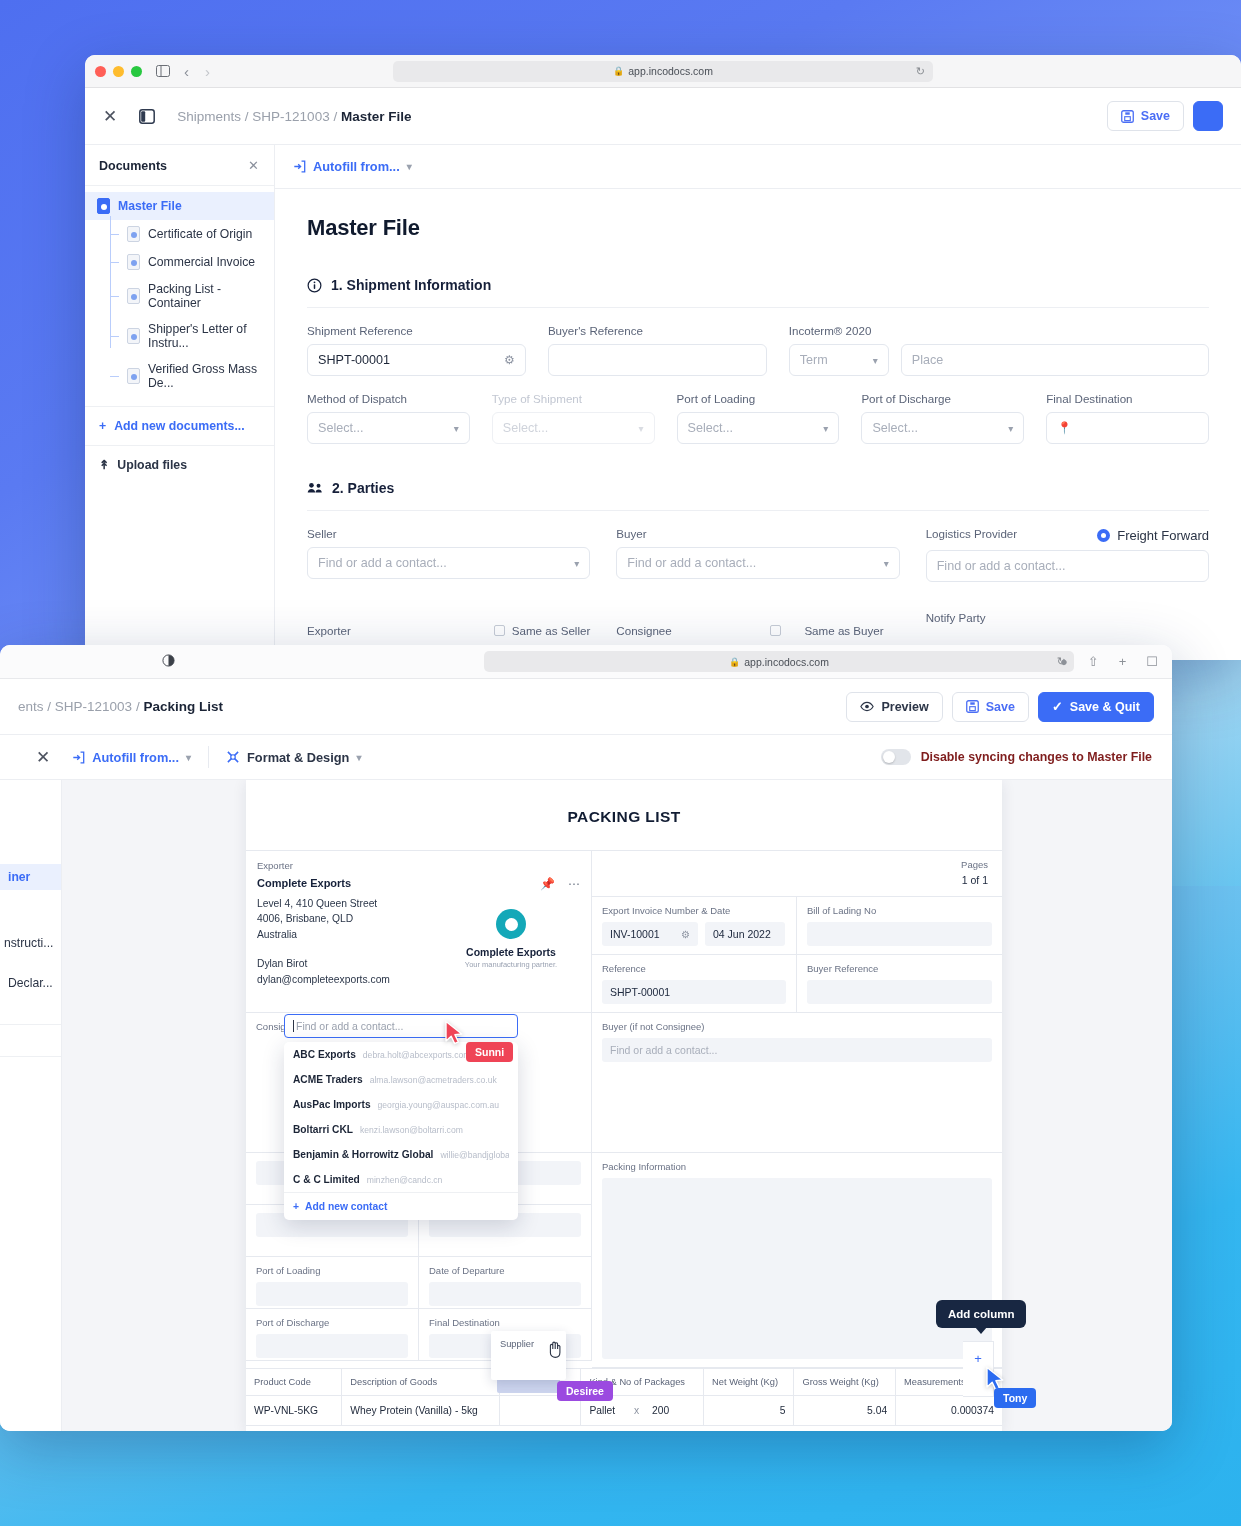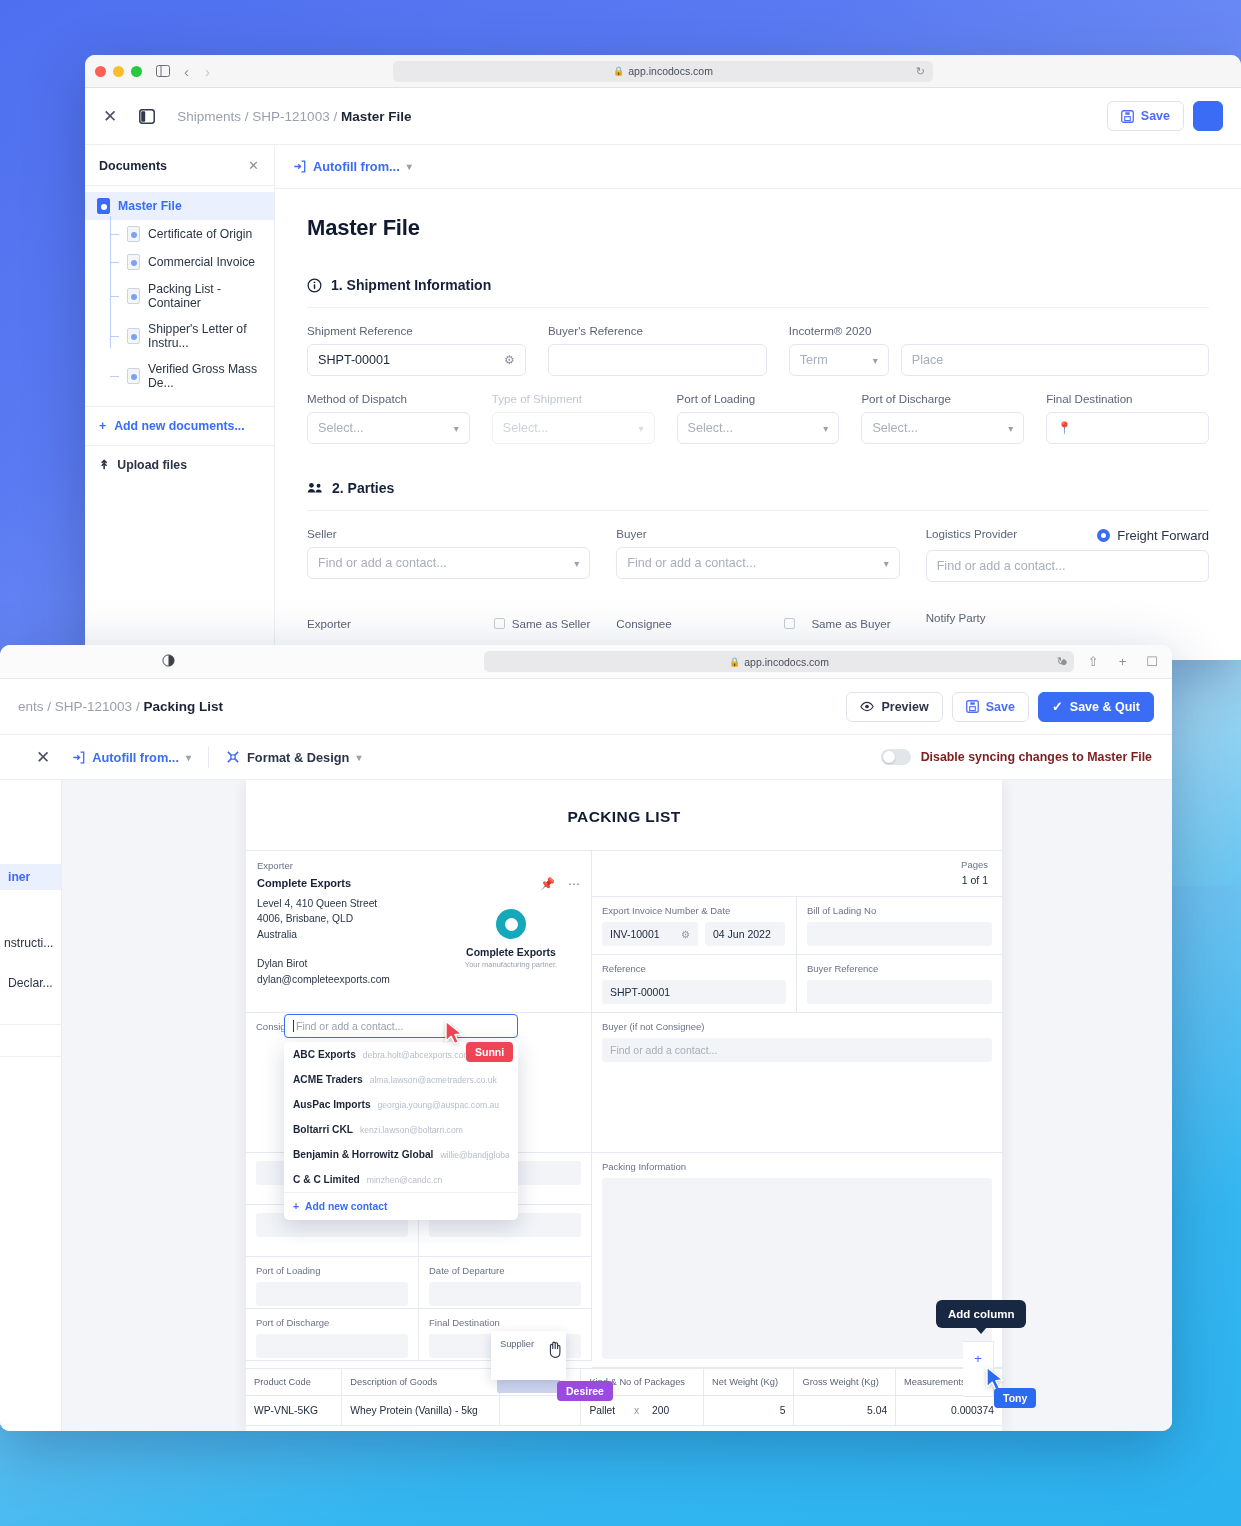--- a/index.html
+++ b/index.html
@@ -408,21 +408,21 @@
             <span class="fld-lbl" style="margin:0;">Exporter</span>
             <span style="display:flex;align-items:center;gap:7px;">
               <span style="width:11px;height:11px;border:1px solid #c7ccd6;border-radius:2px;display:inline-block;"></span>
               <span class="fld-lbl" style="margin:0;">Same as Seller</span>
             </span>
           </div>
           <div class="fld" style="display:flex;justify-content:space-between;align-items:center;">
             <span class="fld-lbl" style="margin:0;">Consignee</span>
             <span style="display:flex;align-items:center;gap:7px;">
               <span style="width:11px;height:11px;border:1px solid #c7ccd6;border-radius:2px;display:inline-block;"></span>
-              <span class="fld-lbl" style="margin:9px;">Same as Buyer</span>
+              <span class="fld-lbl" style="margin:16px;">Same as Buyer</span>
             </span>
           </div>
           <div class="fld">
             <span class="fld-lbl">Notify Party</span>
           </div>
         </div>
       </div>
     </div>
   </div>
 </div>

